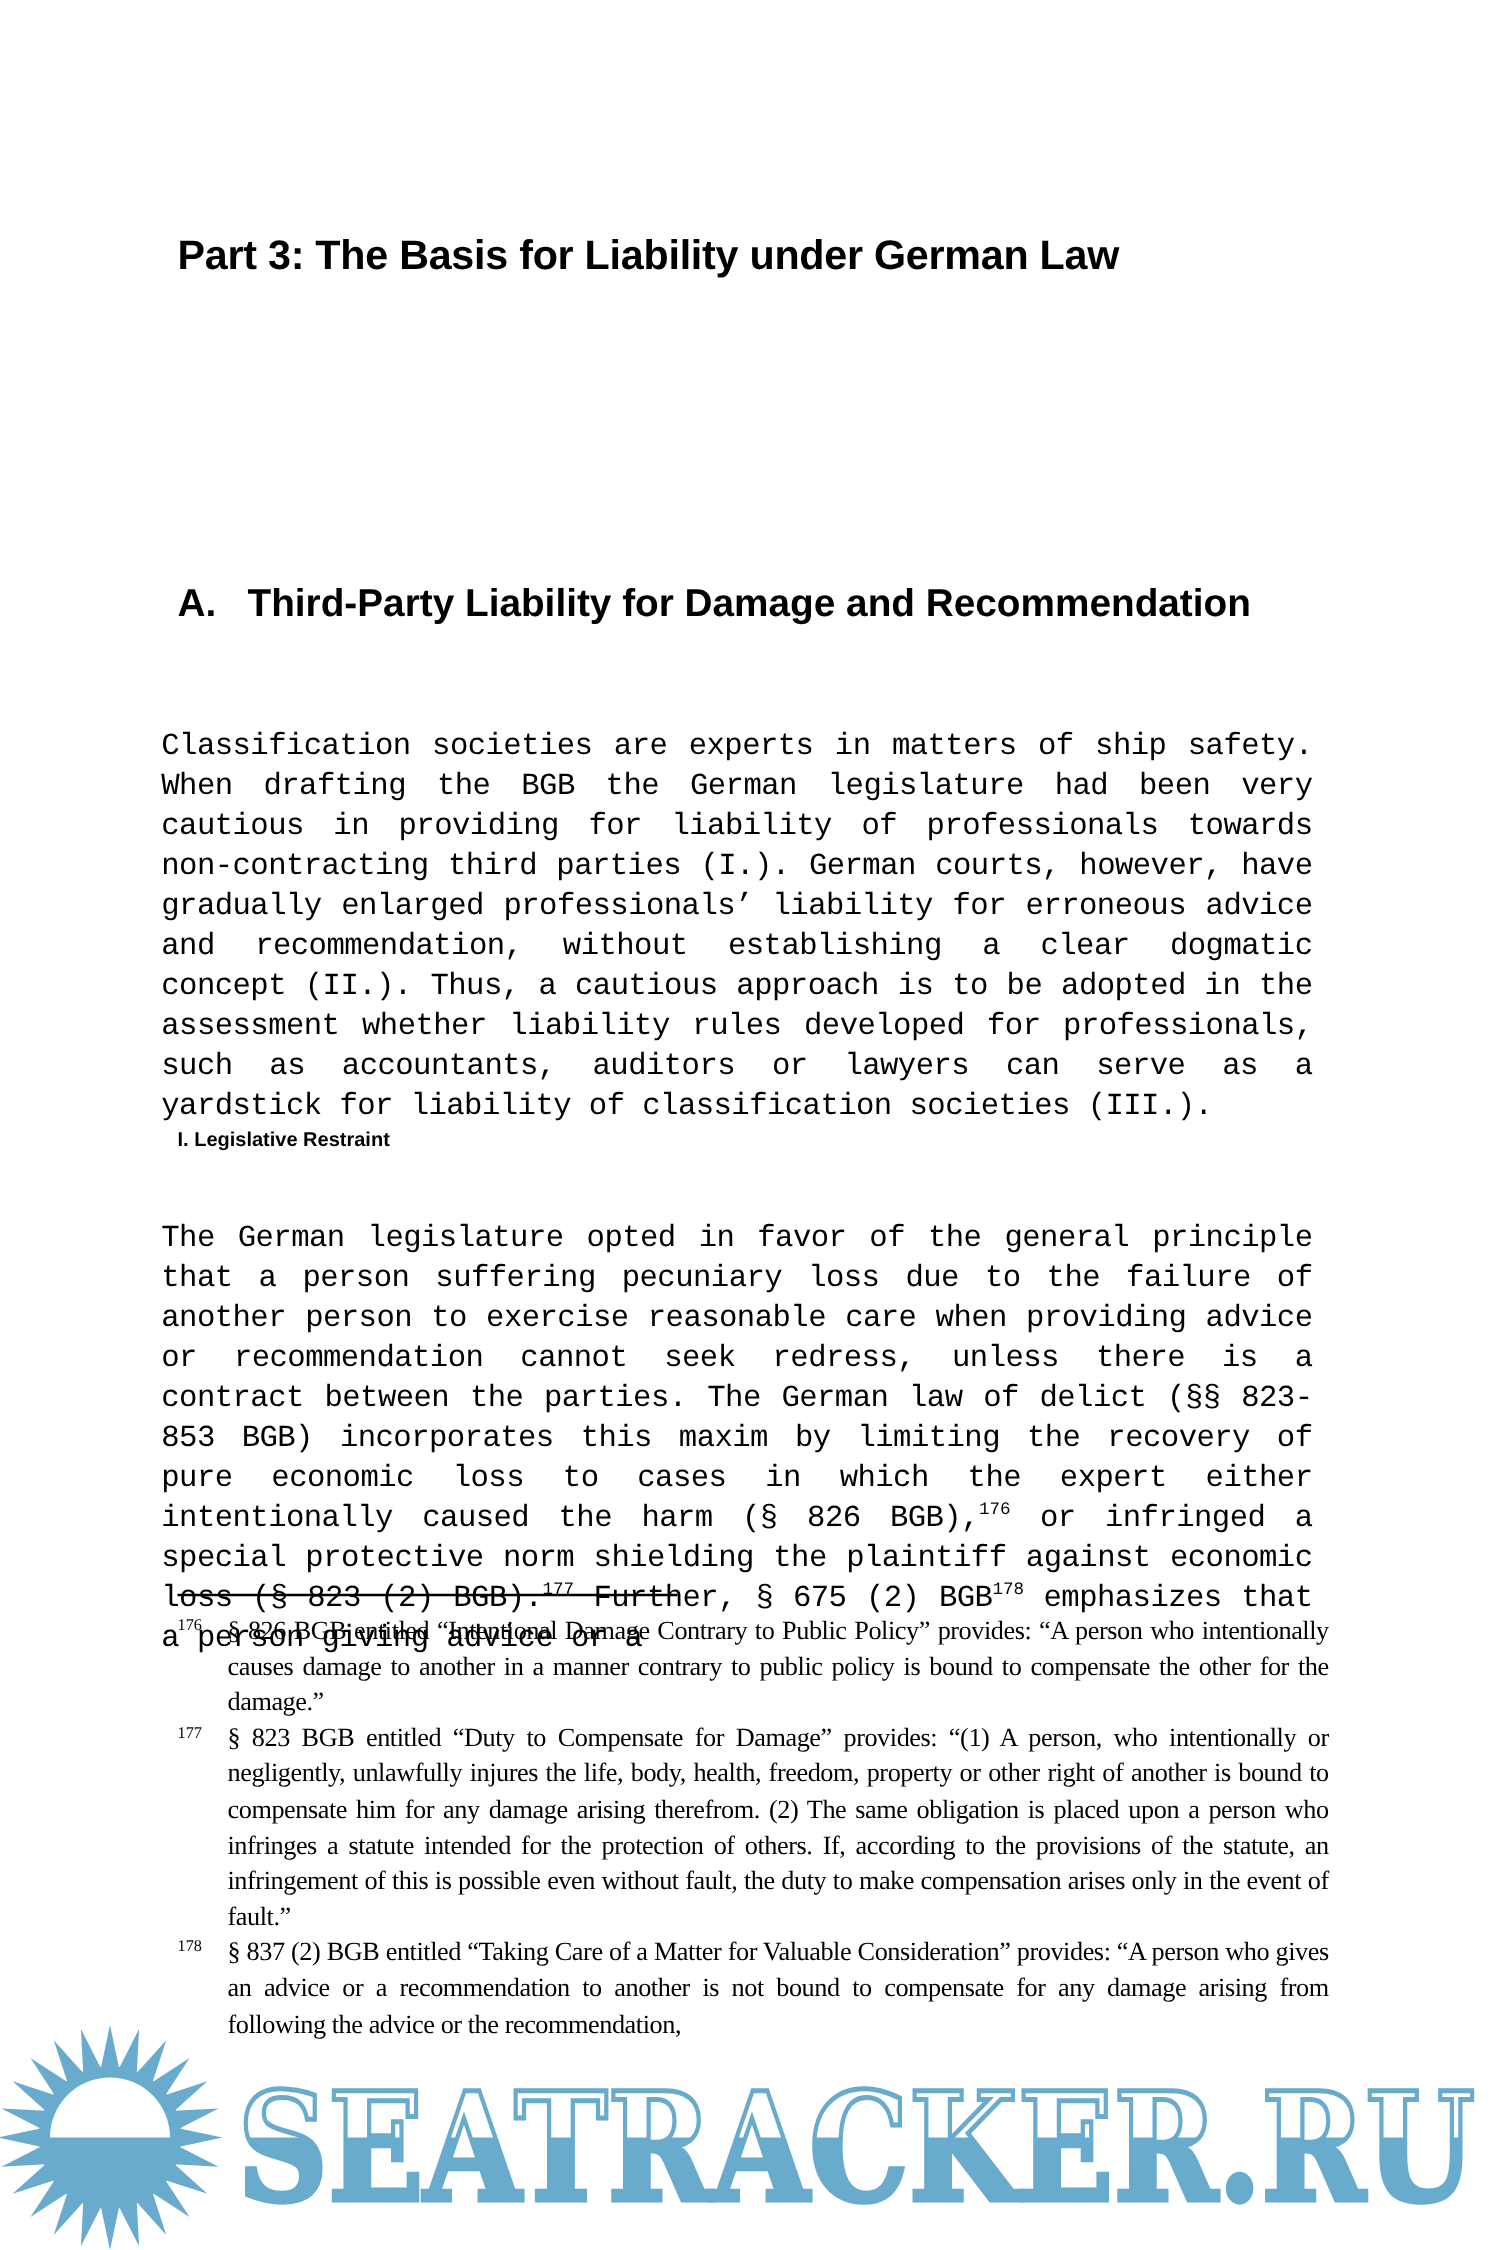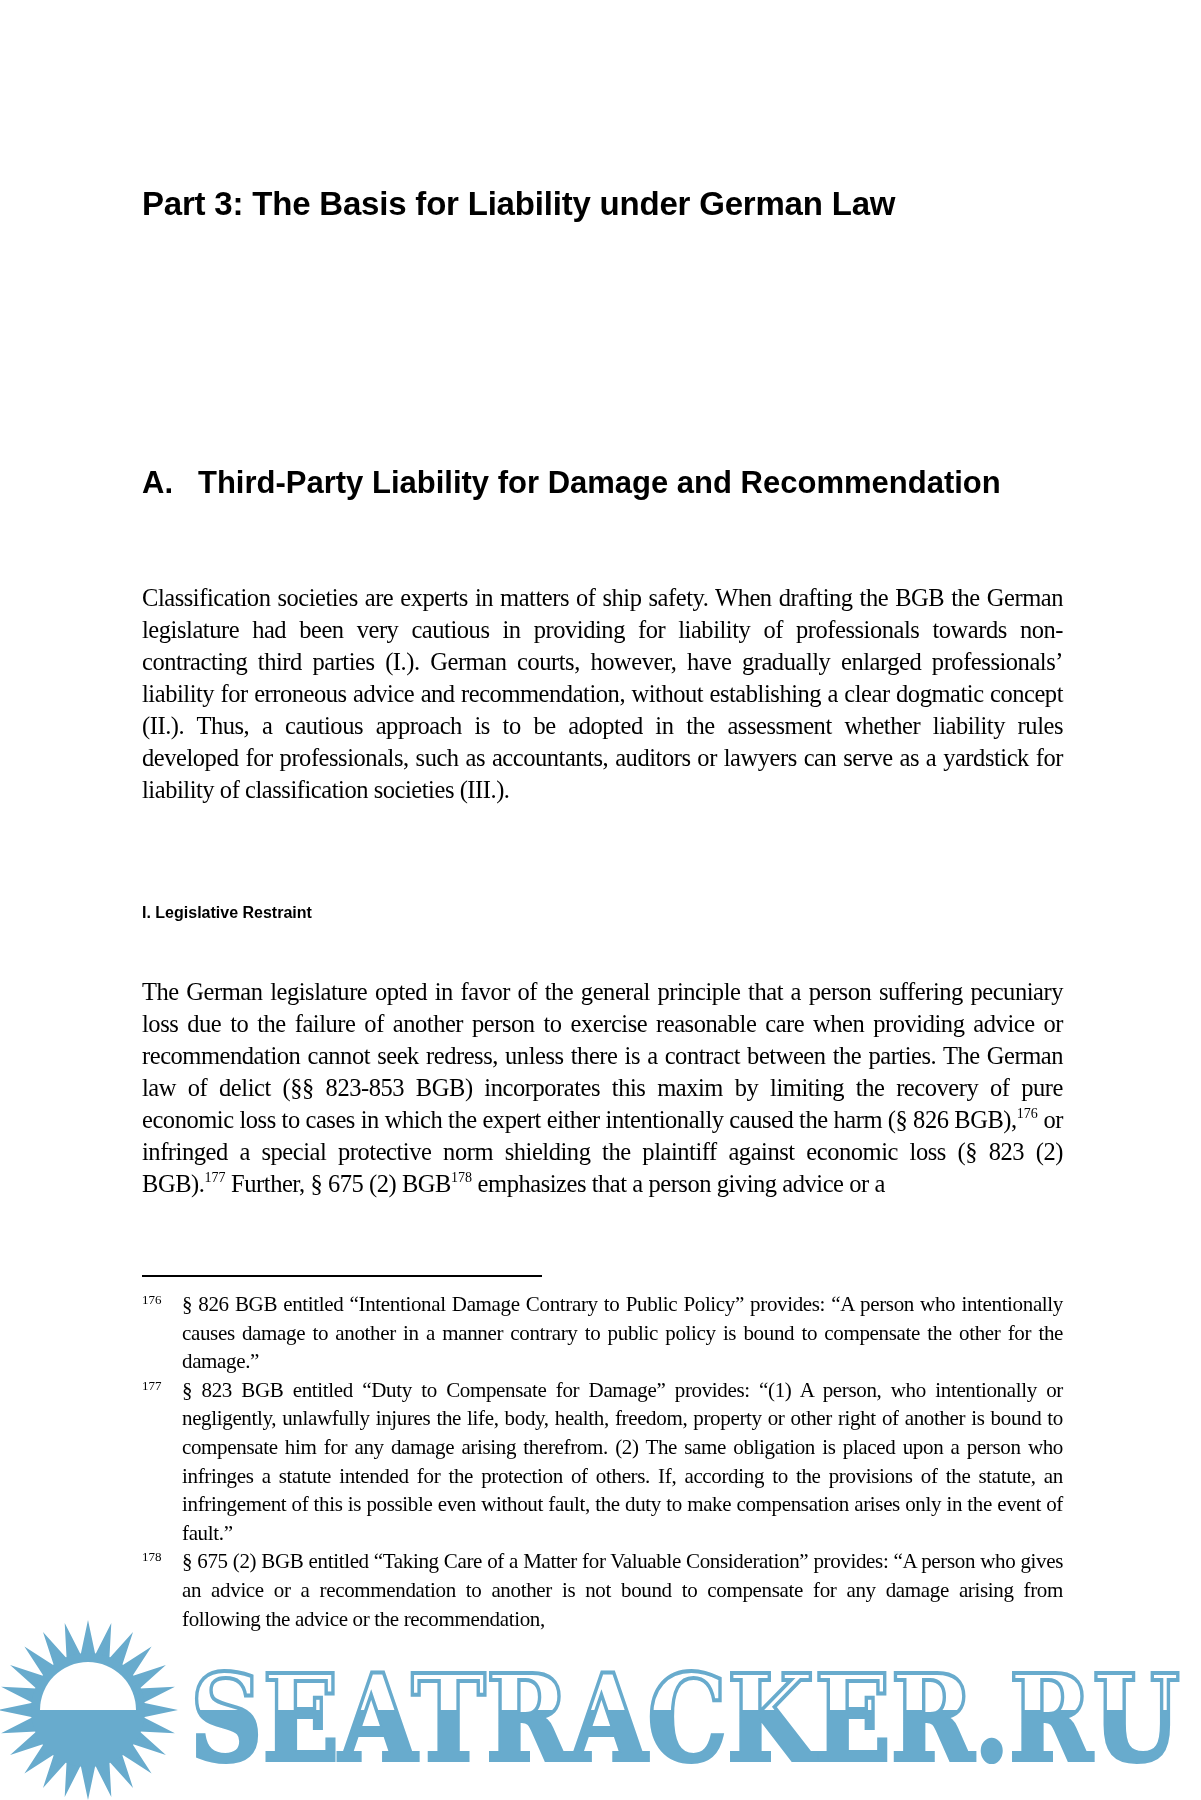--- a/index.html
+++ b/index.html
@@ -15,22 +15,22 @@
   .section-heading {
     position: absolute; left: 142px; top: 463px; width: 921px;
     font-family: "Liberation Sans", sans-serif; font-weight: bold;
     font-size: 31px; line-height: 40px;
     display: flex;
   }
   .section-heading .num { width: 56px; flex: 0 0 56px; }
   .section-heading .txt { flex: 1; }
 
   .body-text {
-    position: absolute; left: 142px; width: 921px;
-    font-family: Liberation Serif, serif; font-size: 24.5px; line-height: 32px;
+    position: absolute; left: 129px; width: 921px;
+    font-family: Liberation Mono, monospace; font-size: 24.5px; line-height: 32px;
     text-align: justify; margin: 0; letter-spacing: -0.45px;
   }
   .p1 { top: 582px; }
   .p2 { top: 964px; margin-top: 12px; }
 
   .sub-heading {
     position: absolute; left: 142px; top: 898px;
     font-family: "Liberation Sans", sans-serif; font-weight: bold;
     font-size: 16px; line-height: 30px; white-space: nowrap;
   }
@@ -82,21 +82,21 @@
     <div class="fn">
       <span class="fn-num">176</span>
       <span class="fn-text">§ 826 BGB entitled “Intentional Damage Contrary to Public Policy” provides: “A person who intentionally causes damage to another in a manner contrary to public policy is bound to compensate the other for the damage.”</span>
     </div>
     <div class="fn">
       <span class="fn-num">177</span>
       <span class="fn-text">§ 823 BGB entitled “Duty to Compensate for Damage” provides: “(1) A person, who intentionally or negligently, unlawfully injures the life, body, health, freedom, property or other right of another is bound to compensate him for any damage arising therefrom. (2) The same obligation is placed upon a person who infringes a statute intended for the protection of others. If, according to the provisions of the statute, an infringement of this is possible even without fault, the duty to make compensation arises only in the event of fault.”</span>
     </div>
     <div class="fn">
       <span class="fn-num">178</span>
-      <span class="fn-text">§ 675 (2) BGB entitled “Taking Care of a Matter for Valuable Consideration” provides: “A person who gives an advice or a recommendation to another is not bound to compensate for any damage arising from following the advice or the recommendation,</span>
+      <span class="fn-text">§ 837 (2) BGB entitled “Taking Care of a Matter for Valuable Consideration” provides: “A person who gives an advice or a recommendation to another is not bound to compensate for any damage arising from following the advice or the recommendation,</span>
     </div>
   </div>
 
   <div class="watermark">
     <svg class="wm-sun" width="180" height="182" viewBox="0 0 180 182">
       <polygon id="sunrays" fill="#68abcd" points="88.0,2.0 95.3,36.5 111.3,5.1 109.4,40.3 133.0,14.1 122.1,47.6 151.6,28.4 132.4,57.9 165.9,47.0 139.7,70.6 174.9,68.7 143.5,84.7 178.0,92.0 143.5,99.3 174.9,115.3 139.7,113.4 165.9,137.0 132.4,126.1 151.6,155.6 122.1,136.4 133.0,169.9 109.4,143.7 111.3,178.9 95.3,147.5 88.0,182.0 80.7,147.5 64.7,178.9 66.6,143.7 43.0,169.9 53.9,136.4 24.4,155.6 43.6,126.1 10.1,137.0 36.3,113.4 1.1,115.3 32.5,99.3 -2.0,92.0 32.5,84.7 1.1,68.7 36.3,70.6 10.1,47.0 43.6,57.9 24.4,28.4 53.9,47.6 43.0,14.1 66.6,40.3 64.7,5.1 80.7,36.5"></polygon>
       <circle cx="88" cy="92" r="57" fill="#68abcd"></circle>
         <path d="M40 92 A48 48 0 0 1 136 92 Z" fill="#ffffff"></path>
     </svg>
     <svg class="wm-text" viewBox="0 0 1000 110" preserveAspectRatio="none">

